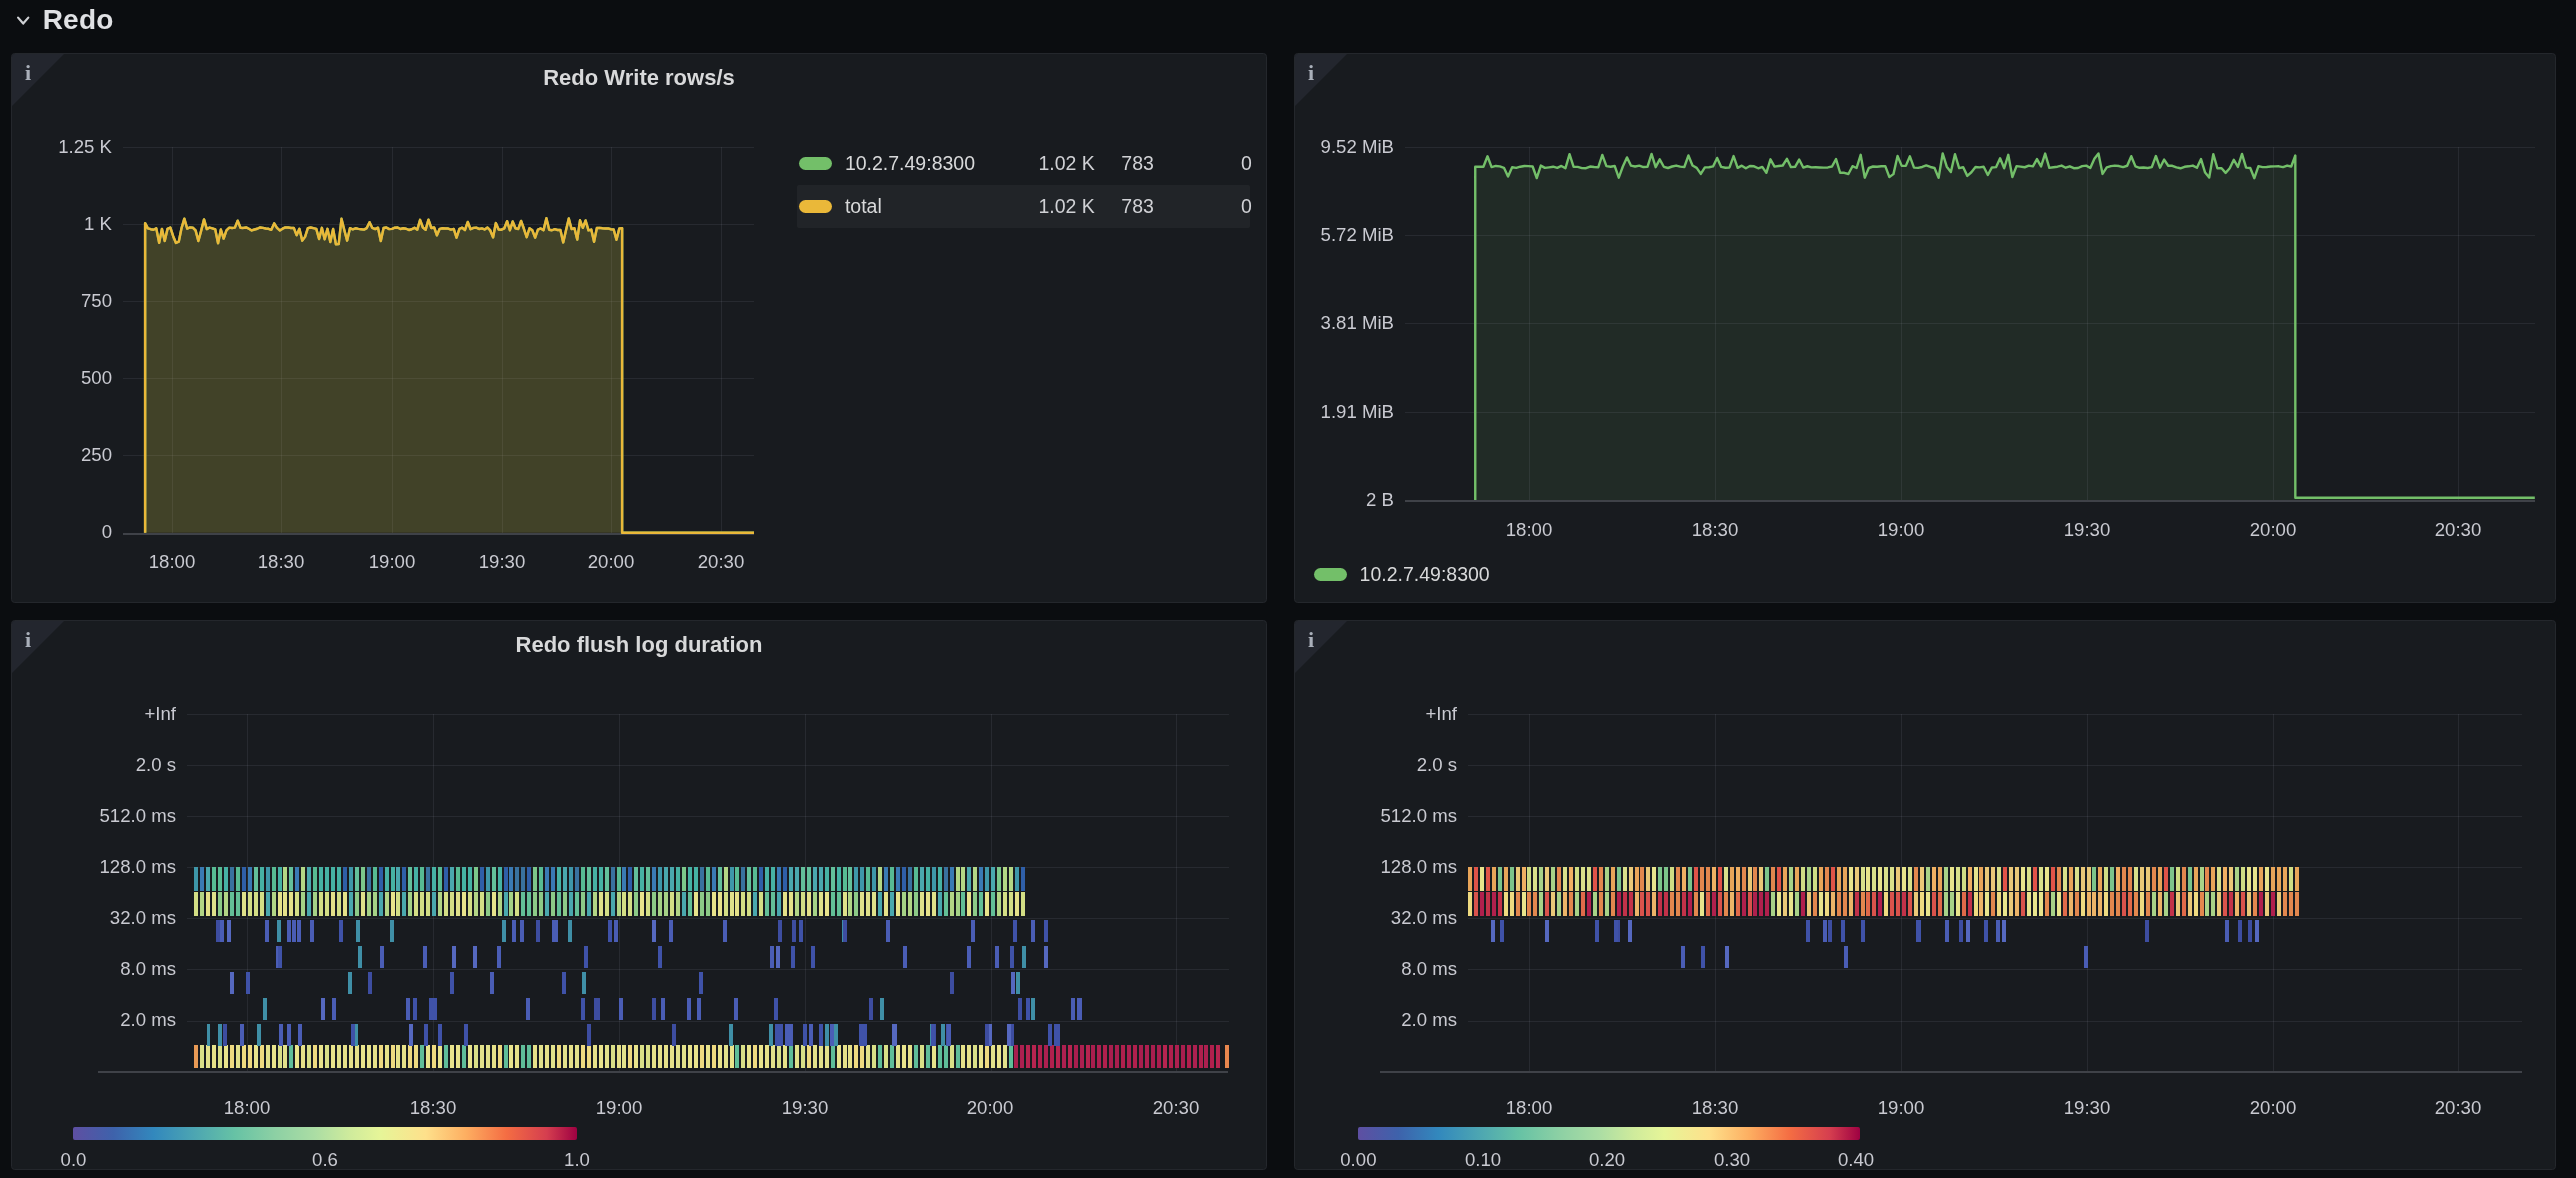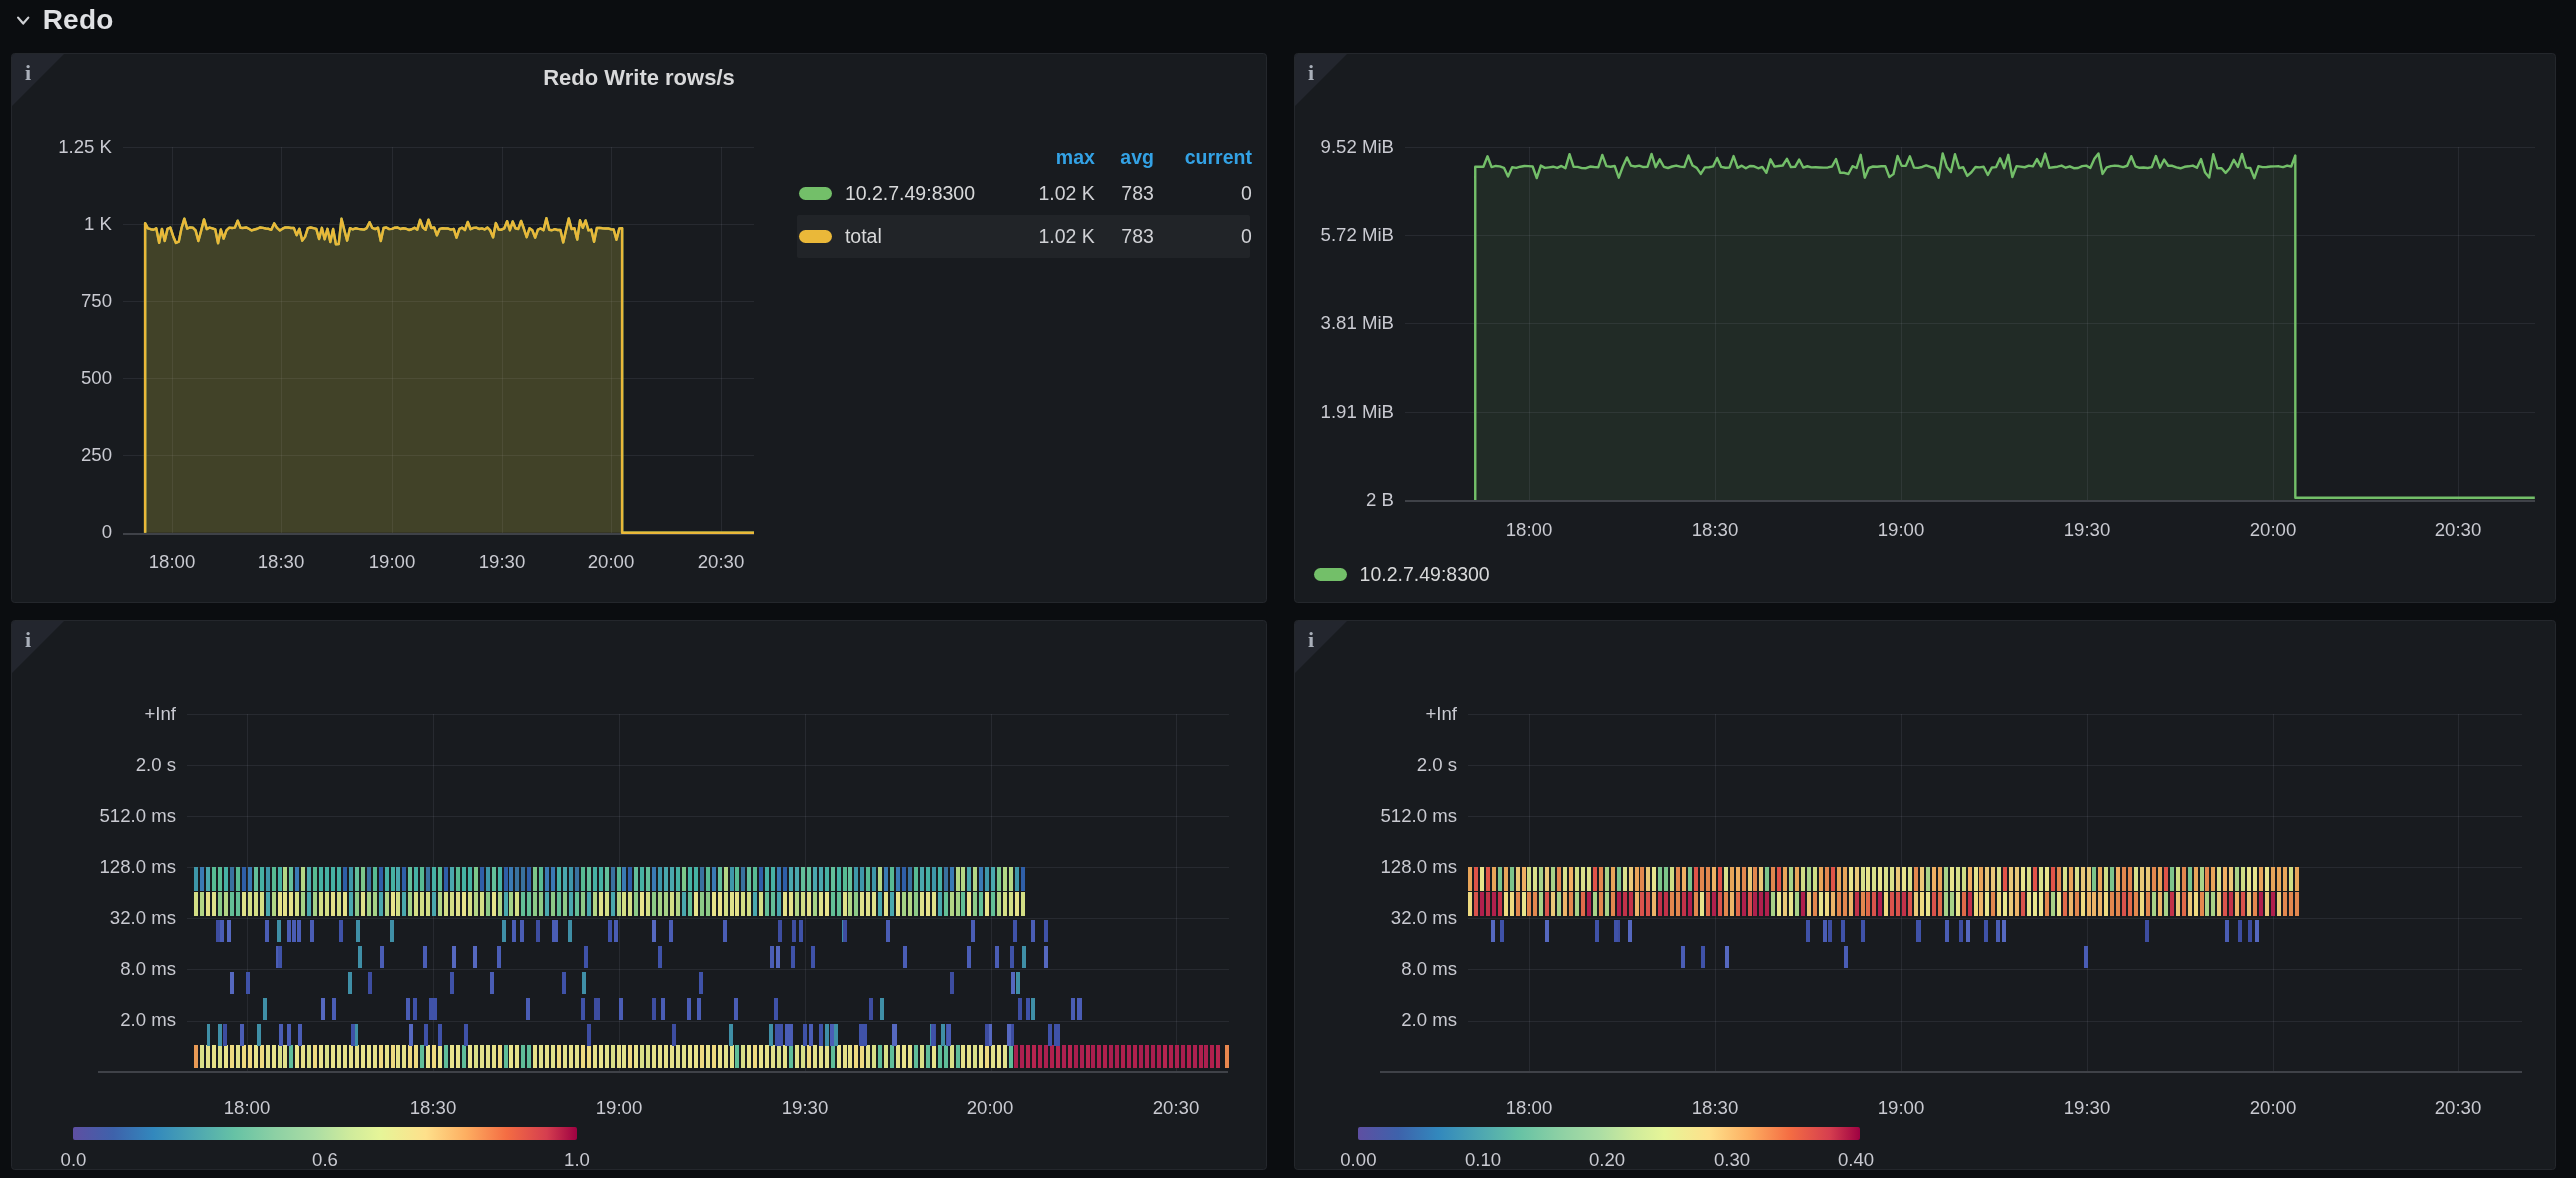--- a/index.html
+++ b/index.html
@@ -57,26 +57,20 @@
   </svg>
   <span class="row-title">Redo</span>
 </div>
 
 <section class="panel" id="panel-rows" style="left:11px;top:53px;width:1256px;height:550px">
   <h2 class="panel-title">Redo Write rows/s</h2>
   <div class="info-corner">
     <span class="info-i">i</span>
   </div>
   <div class="legend">
-    <div class="lg-row lg-head">
-      <span class="lg-label"></span>
-      <span class="lg-num lg-h" style="color: rgb(51, 162, 229);">max</span>
-      <span class="lg-num lg-h" style="color: rgb(51, 162, 229);">avg</span>
-      <span class="lg-num lg-h" style="color: rgb(51, 162, 229);">current</span>
-    </div>
     <div class="lg-row">
       <span class="lg-label">
         <i class="swatch" id="sw-green" style="background: rgb(115, 191, 105);"></i>
         <span>10.2.7.49:8300</span>
       </span>
       <span class="lg-num">1.02 K</span>
       <span class="lg-num">783</span>
       <span class="lg-num">0</span>
     </div>
     <div class="lg-row lg-hl">
@@ -155,20 +149,21 @@
     <div class="axis-x" style="left: 1098px; top: 465px;">20:30</div>
     <div class="plot" style="left: 110px; top: 93px; width: 1130px; height: 353px;">
       <svg class="series" width="1130" height="353" viewBox="0 0 1216 380">
         <path d="M75.4,380.0 L75.4,21.3 L79.8,21.1 L84.2,21.3 L88.6,10.0 L93.0,21.6 L97.5,20.4 L101.9,20.9 L106.3,22.4 L110.7,31.8 L115.1,21.8 L119.5,22.5 L123.9,21.2 L128.4,20.4 L132.8,20.6 L137.2,21.0 L141.6,33.4 L146.0,20.0 L150.4,22.5 L154.8,21.9 L159.3,21.2 L163.7,22.5 L168.1,20.4 L172.5,22.9 L176.9,7.7 L181.3,21.3 L185.7,21.4 L190.2,22.7 L194.6,22.8 L199.0,21.0 L203.4,21.6 L207.8,21.9 L212.2,8.5 L216.6,20.6 L221.1,21.2 L225.5,20.4 L229.9,33.0 L234.3,21.0 L238.7,11.2 L243.1,20.1 L247.5,21.0 L252.0,20.1 L256.4,21.6 L260.8,21.4 L265.2,7.4 L269.6,21.7 L274.0,13.3 L278.4,21.3 L282.9,22.6 L287.3,21.0 L291.7,20.0 L296.1,21.1 L300.5,21.5 L304.9,9.1 L309.3,19.9 L313.8,22.5 L318.2,29.0 L322.6,21.9 L327.0,21.8 L331.4,20.9 L335.8,11.8 L340.2,21.4 L344.7,22.3 L349.1,22.0 L353.5,9.8 L357.9,22.4 L362.3,20.1 L366.7,22.9 L371.1,20.4 L375.5,20.8 L380.0,22.9 L384.4,21.4 L388.8,27.8 L393.2,13.3 L397.6,21.1 L402.0,20.4 L406.4,19.9 L410.9,12.7 L415.3,21.7 L419.7,21.3 L424.1,13.5 L428.5,22.1 L432.9,20.7 L437.3,21.9 L441.8,21.8 L446.2,22.0 L450.6,22.2 L455.0,22.0 L459.4,21.0 L463.8,13.0 L468.2,27.7 L472.7,27.8 L477.1,29.1 L481.5,20.7 L485.9,22.6 L490.3,8.4 L494.7,33.0 L499.1,22.6 L503.6,21.0 L508.0,21.2 L512.4,20.8 L516.8,20.6 L521.2,32.3 L525.6,29.2 L530.0,9.7 L534.5,20.3 L538.9,20.3 L543.3,10.0 L547.7,22.2 L552.1,22.5 L556.5,21.5 L560.9,19.9 L565.4,21.5 L569.8,22.6 L574.2,33.2 L578.6,6.9 L583.0,21.2 L587.4,26.9 L591.8,7.7 L596.3,22.7 L600.7,21.8 L605.1,31.1 L609.5,27.2 L613.9,21.5 L618.3,21.9 L622.7,21.3 L627.2,30.1 L631.6,22.0 L636.0,21.7 L640.4,12.2 L644.8,22.9 L649.2,8.4 L653.6,32.3 L658.1,20.6 L662.5,21.1 L666.9,21.8 L671.3,20.1 L675.7,20.8 L680.1,13.0 L684.5,20.9 L688.9,7.1 L693.4,22.5 L697.8,21.8 L702.2,21.2 L706.6,20.0 L711.0,22.3 L715.4,20.8 L719.8,22.8 L724.3,22.6 L728.7,20.6 L733.1,20.1 L737.5,22.6 L741.9,12.7 L746.3,6.9 L750.7,29.0 L755.2,22.0 L759.6,20.6 L764.0,20.0 L768.4,20.5 L772.8,21.7 L777.2,20.2 L781.6,9.9 L786.1,20.9 L790.5,22.4 L794.9,22.1 L799.3,22.6 L803.7,21.7 L808.1,9.7 L812.5,22.3 L817.0,13.5 L821.4,20.2 L825.8,20.2 L830.2,21.9 L834.6,22.9 L839.0,21.3 L843.4,20.8 L847.9,20.0 L852.3,22.4 L856.7,13.0 L861.1,27.5 L865.5,32.9 L869.9,7.7 L874.3,22.9 L878.8,22.9 L883.2,27.9 L887.6,22.9 L892.0,13.7 L896.4,21.4 L900.8,7.5 L905.2,22.2 L909.7,22.6 L914.1,33.6 L918.5,20.6 L922.9,21.7 L927.3,21.5 L931.7,21.0 L936.1,20.9 L940.6,20.8 L945.0,21.7 L949.4,20.0 L953.8,21.0 L958.2,9.2 L958.2,377.5 L1216.0,377.5 L1216,380 L75.4,380 Z" fill="#73BF69" fill-opacity="0.1"></path>
         <path d="M75.4,380.0 L75.4,21.3 L79.8,21.1 L84.2,21.3 L88.6,10.0 L93.0,21.6 L97.5,20.4 L101.9,20.9 L106.3,22.4 L110.7,31.8 L115.1,21.8 L119.5,22.5 L123.9,21.2 L128.4,20.4 L132.8,20.6 L137.2,21.0 L141.6,33.4 L146.0,20.0 L150.4,22.5 L154.8,21.9 L159.3,21.2 L163.7,22.5 L168.1,20.4 L172.5,22.9 L176.9,7.7 L181.3,21.3 L185.7,21.4 L190.2,22.7 L194.6,22.8 L199.0,21.0 L203.4,21.6 L207.8,21.9 L212.2,8.5 L216.6,20.6 L221.1,21.2 L225.5,20.4 L229.9,33.0 L234.3,21.0 L238.7,11.2 L243.1,20.1 L247.5,21.0 L252.0,20.1 L256.4,21.6 L260.8,21.4 L265.2,7.4 L269.6,21.7 L274.0,13.3 L278.4,21.3 L282.9,22.6 L287.3,21.0 L291.7,20.0 L296.1,21.1 L300.5,21.5 L304.9,9.1 L309.3,19.9 L313.8,22.5 L318.2,29.0 L322.6,21.9 L327.0,21.8 L331.4,20.9 L335.8,11.8 L340.2,21.4 L344.7,22.3 L349.1,22.0 L353.5,9.8 L357.9,22.4 L362.3,20.1 L366.7,22.9 L371.1,20.4 L375.5,20.8 L380.0,22.9 L384.4,21.4 L388.8,27.8 L393.2,13.3 L397.6,21.1 L402.0,20.4 L406.4,19.9 L410.9,12.7 L415.3,21.7 L419.7,21.3 L424.1,13.5 L428.5,22.1 L432.9,20.7 L437.3,21.9 L441.8,21.8 L446.2,22.0 L450.6,22.2 L455.0,22.0 L459.4,21.0 L463.8,13.0 L468.2,27.7 L472.7,27.8 L477.1,29.1 L481.5,20.7 L485.9,22.6 L490.3,8.4 L494.7,33.0 L499.1,22.6 L503.6,21.0 L508.0,21.2 L512.4,20.8 L516.8,20.6 L521.2,32.3 L525.6,29.2 L530.0,9.7 L534.5,20.3 L538.9,20.3 L543.3,10.0 L547.7,22.2 L552.1,22.5 L556.5,21.5 L560.9,19.9 L565.4,21.5 L569.8,22.6 L574.2,33.2 L578.6,6.9 L583.0,21.2 L587.4,26.9 L591.8,7.7 L596.3,22.7 L600.7,21.8 L605.1,31.1 L609.5,27.2 L613.9,21.5 L618.3,21.9 L622.7,21.3 L627.2,30.1 L631.6,22.0 L636.0,21.7 L640.4,12.2 L644.8,22.9 L649.2,8.4 L653.6,32.3 L658.1,20.6 L662.5,21.1 L666.9,21.8 L671.3,20.1 L675.7,20.8 L680.1,13.0 L684.5,20.9 L688.9,7.1 L693.4,22.5 L697.8,21.8 L702.2,21.2 L706.6,20.0 L711.0,22.3 L715.4,20.8 L719.8,22.8 L724.3,22.6 L728.7,20.6 L733.1,20.1 L737.5,22.6 L741.9,12.7 L746.3,6.9 L750.7,29.0 L755.2,22.0 L759.6,20.6 L764.0,20.0 L768.4,20.5 L772.8,21.7 L777.2,20.2 L781.6,9.9 L786.1,20.9 L790.5,22.4 L794.9,22.1 L799.3,22.6 L803.7,21.7 L808.1,9.7 L812.5,22.3 L817.0,13.5 L821.4,20.2 L825.8,20.2 L830.2,21.9 L834.6,22.9 L839.0,21.3 L843.4,20.8 L847.9,20.0 L852.3,22.4 L856.7,13.0 L861.1,27.5 L865.5,32.9 L869.9,7.7 L874.3,22.9 L878.8,22.9 L883.2,27.9 L887.6,22.9 L892.0,13.7 L896.4,21.4 L900.8,7.5 L905.2,22.2 L909.7,22.6 L914.1,33.6 L918.5,20.6 L922.9,21.7 L927.3,21.5 L931.7,21.0 L936.1,20.9 L940.6,20.8 L945.0,21.7 L949.4,20.0 L953.8,21.0 L958.2,9.2 L958.2,377.5 L1216.0,377.5" fill="none" stroke="#73BF69" stroke-width="2.6" stroke-linejoin="round"></path>
       </svg>
     </div>
   </section>
 
 <section class="panel" id="panel-flushlog" style="left:11px;top:620px;width:1256px;height:550px">
+  <h2 class="panel-title">Redo flush log duration</h2>
   <div class="info-corner">
     <span class="info-i">i</span>
   </div>
 <div class="grid-h" style="left: 175px; top: 93px; width: 1042px;"></div>
     <div class="grid-h" style="left: 175px; top: 144px; width: 1042px;"></div>
     <div class="grid-h" style="left: 175px; top: 195px; width: 1042px;"></div>
     <div class="grid-h" style="left: 175px; top: 246px; width: 1042px;"></div>
     <div class="grid-h" style="left: 175px; top: 297px; width: 1042px;"></div>
     <div class="grid-h" style="left: 175px; top: 348px; width: 1042px;"></div>
     <div class="grid-h" style="left: 175px; top: 400px; width: 1042px;"></div>

